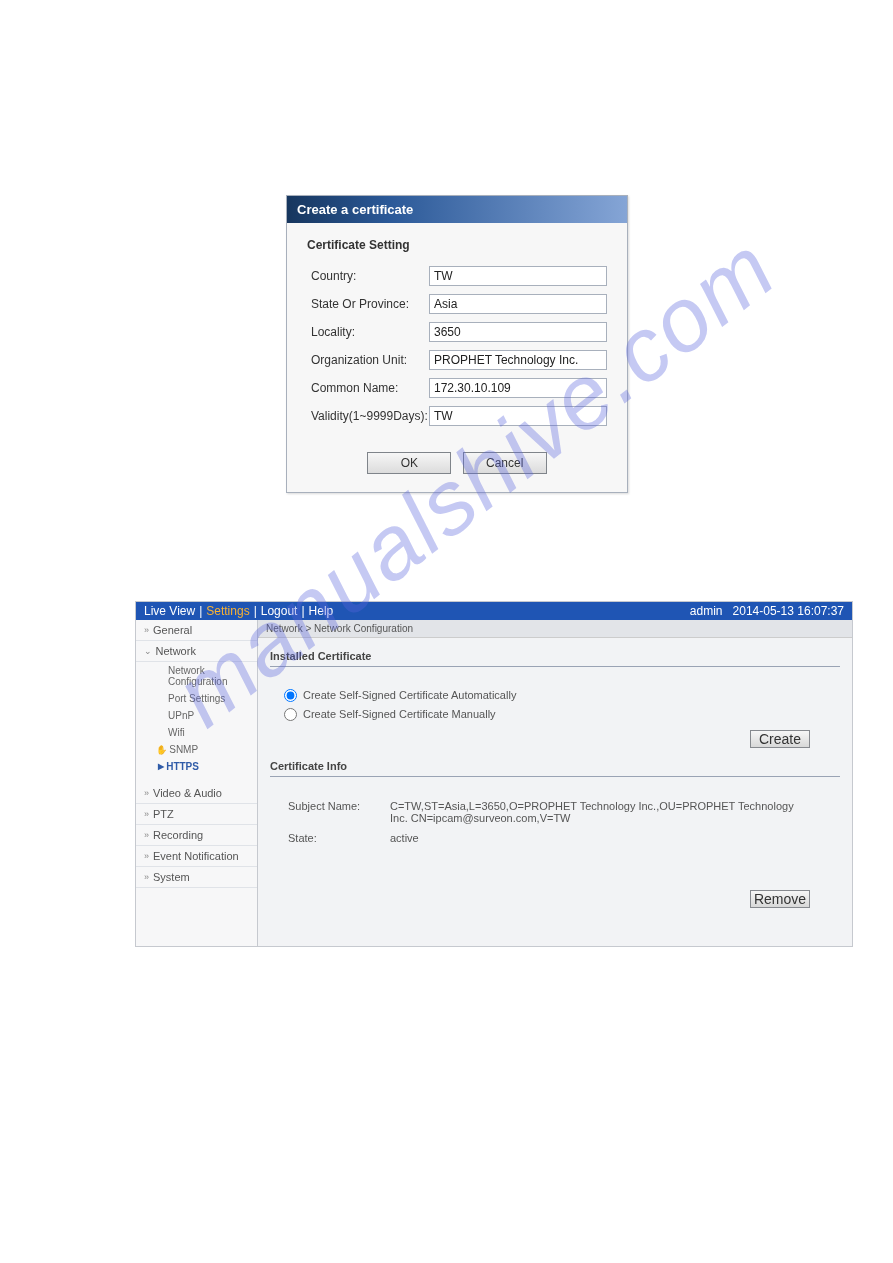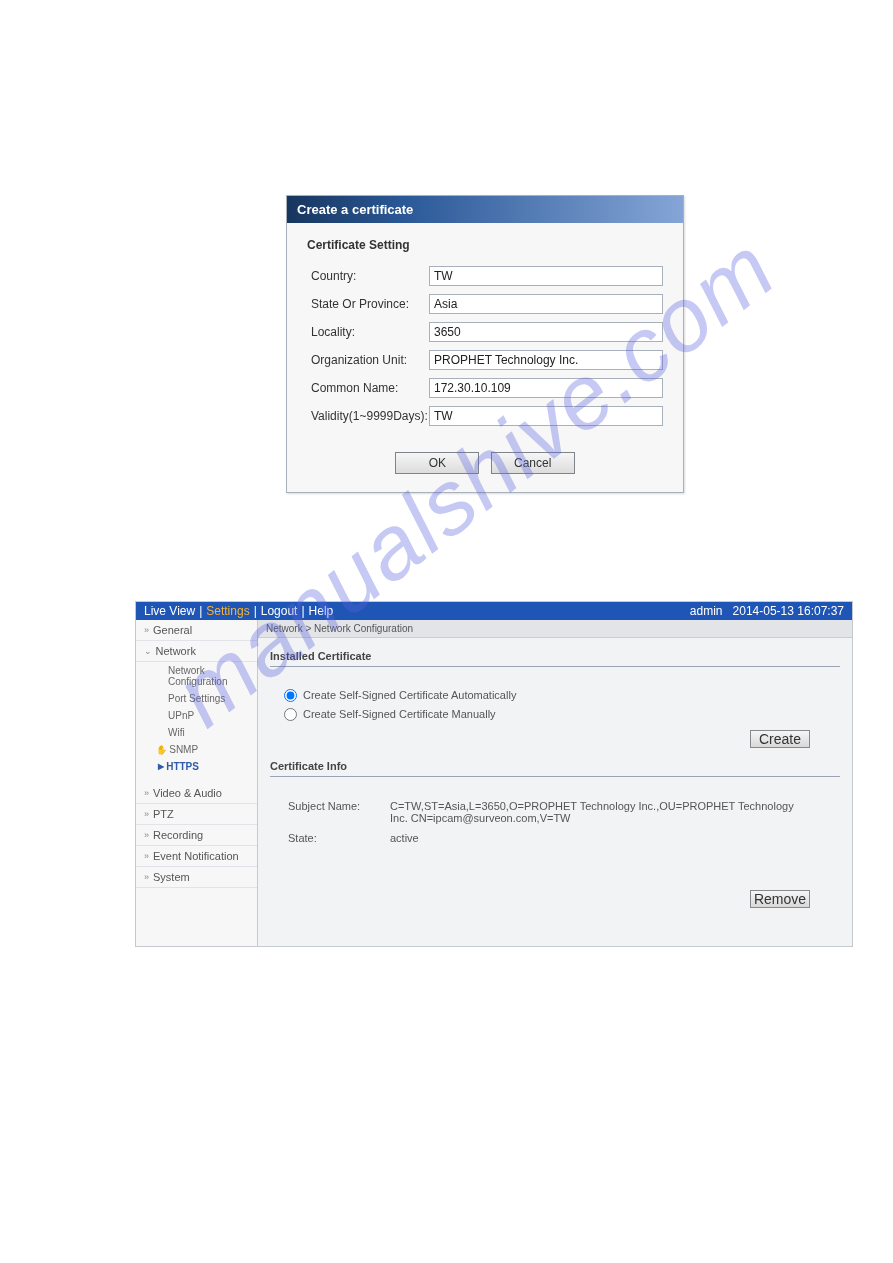--- a/index.html
+++ b/index.html
@@ -22,21 +22,21 @@
     pointer-events: none;
     font-style: italic;
     letter-spacing: 2px;
   }
 
   
   .dialog-wrap {
     padding: 195px 0 0 286px;
   }
   .dialog {
-    width: 398px;
+    width: 342px;
     border: 1px solid #a8b0bc;
     background: #f4f4f4;
     box-shadow: 1px 1px 2px rgba(0,0,0,0.15);
   }
   .dialog-header {
     background: linear-gradient(to right, #17365e 0%, #2b5998 30%, #85a5d6 100%);
     color: #ffffff;
     font-weight: bold;
     font-size: 13px;
     padding: 6px 10px;

